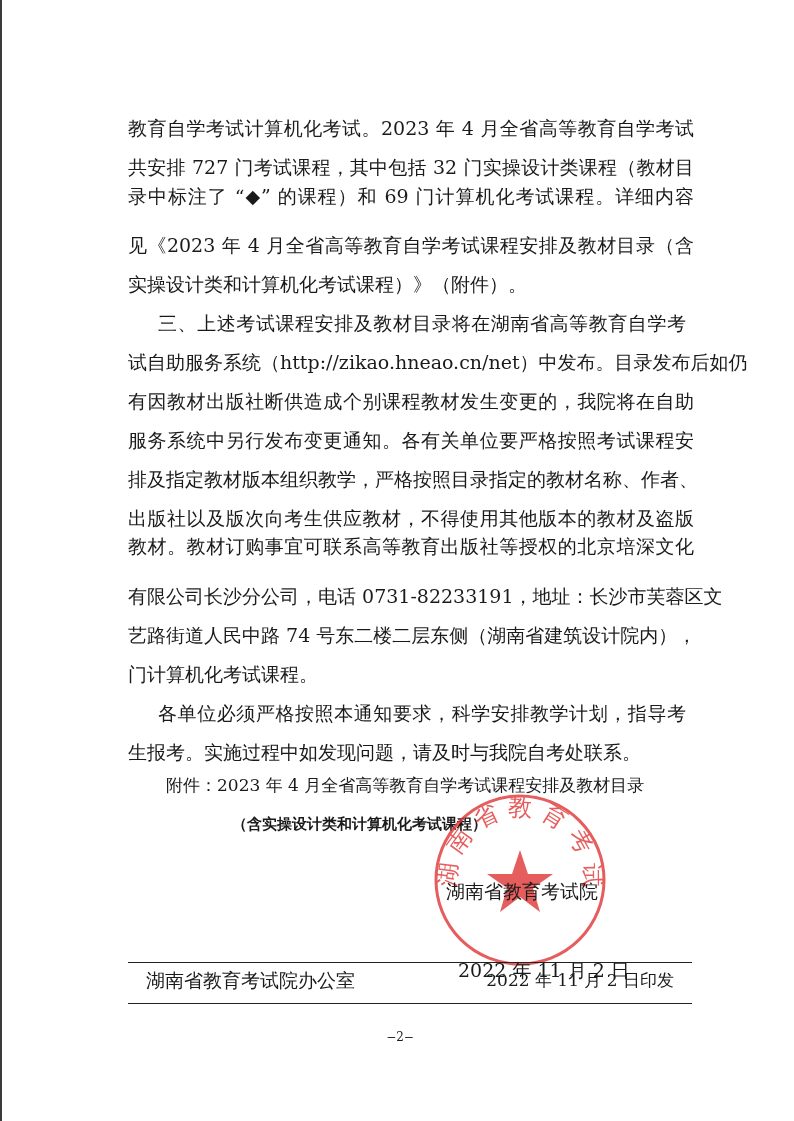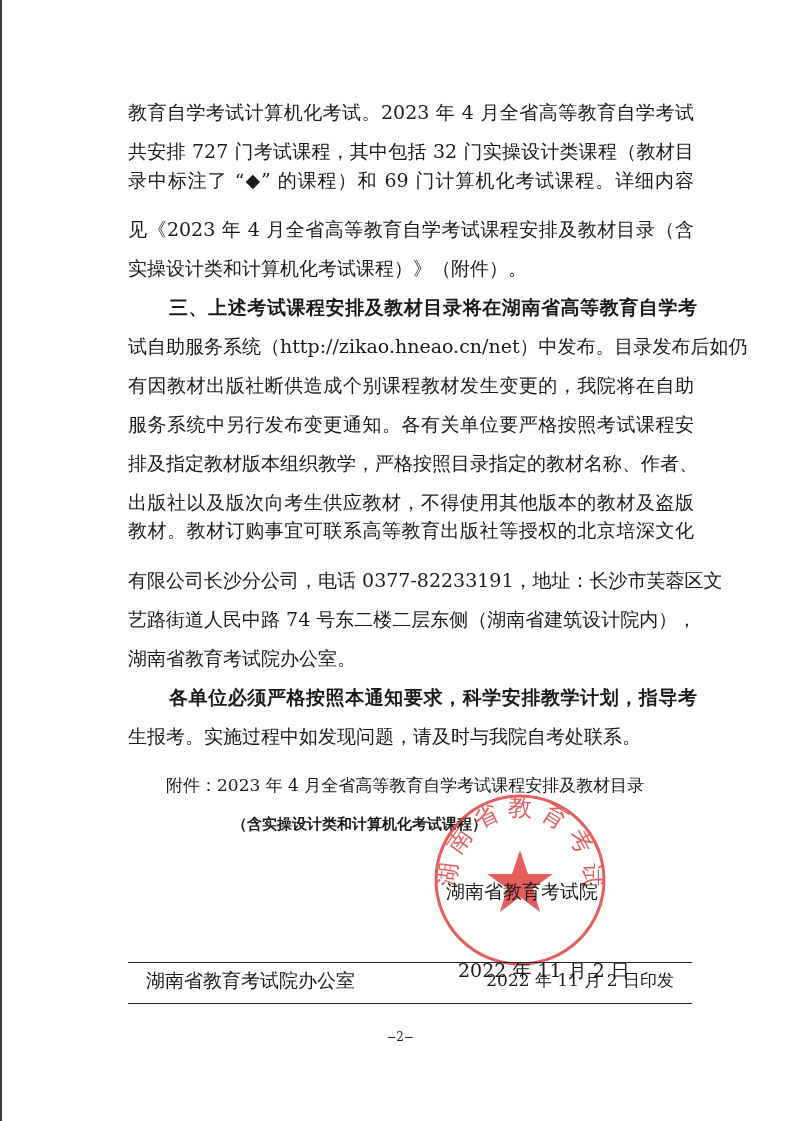--- a/index.html
+++ b/index.html
@@ -10,23 +10,24 @@
     color: #1a1a1a;
   }
   .left-edge {
     position: absolute; left: 0; top: 0; width: 2px; height: 1121px; background: #3a3a3a;
   }
   .line {
     position: absolute; left: 128px; width: 566px;
     font-size: 19px; line-height: 24px; white-space: nowrap;
     text-align: justify; text-align-last: justify;
     letter-spacing: 0px;
+    margin-top: 16px;
   }
   .line.last { text-align-last: left; }
-  .indent { left: 169px; width: 528px; font-weight: bold; }
+  .indent { left: 158px; width: 528px; }
   .attach1 { position: absolute; left: 166px; font-size: 17px; line-height: 24px; white-space: nowrap; }
   .attach2 { position: absolute; left: 232px; font-size: 15px; line-height: 24px; white-space: nowrap; font-weight: bold; }
   .sign { position: absolute; font-size: 19px; line-height: 24px; white-space: nowrap; }
   .stamp {
     position: absolute; left: 432px; top: 792px; width: 176px; height: 176px;
     pointer-events: none; opacity: 0.82;
   }
   .rule { position: absolute; left: 128px; width: 564px; height: 1px; background: #222; }
   .footer-left { position: absolute; left: 146px; top: 968px; font-size: 19px; line-height: 24px; white-space: nowrap; }
   .footer-right { position: absolute; right: 120px; top: 968px; font-size: 17px; line-height: 24px; white-space: nowrap; }
@@ -43,23 +44,23 @@
 <div class="line" style="top:217px">见《2023 年 4 月全省高等教育自学考试课程安排及教材目录（含</div>
 <div class="line last" style="top:256px">实操设计类和计算机化考试课程）》（附件）。</div>
 
 <div class="line indent" style="top:295px">三、上述考试课程安排及教材目录将在湖南省高等教育自学考</div>
 <div class="line" style="top:334px">试自助服务系统（http://zikao.hneao.cn/net）中发布。目录发布后如仍</div>
 <div class="line" style="top:373px">有因教材出版社断供造成个别课程教材发生变更的，我院将在自助</div>
 <div class="line" style="top:412px">服务系统中另行发布变更通知。各有关单位要严格按照考试课程安</div>
 <div class="line" style="top:451px">排及指定教材版本组织教学，严格按照目录指定的教材名称、作者、</div>
 <div class="line" style="top:490px">出版社以及版次向考生供应教材，不得使用其他版本的教材及盗版</div>
 <div class="line" style="top:518px">教材。教材订购事宜可联系高等教育出版社等授权的北京培深文化</div>
-<div class="line" style="top:568px">有限公司长沙分公司，电话 0377-82233191，地址：长沙市芙蓉区文</div>
+<div class="line" style="top:568px">有限公司长沙分公司，电话 0731-82233191，地址：长沙市芙蓉区文</div>
 <div class="line" style="top:607px">艺路街道人民中路 74 号东二楼二层东侧（湖南省建筑设计院内），</div>
-<div class="line last" style="top:646px">湖南省教育考试院办公室。</div>
+<div class="line last" style="top:646px">门计算机化考试课程。</div>
 
 <div class="line indent" style="top:685px">各单位必须严格按照本通知要求，科学安排教学计划，指导考</div>
 <div class="line last" style="top:724px">生报考。实施过程中如发现问题，请及时与我院自考处联系。</div>
 
 <div class="attach1" style="top:773px">附件：2023 年 4 月全省高等教育自学考试课程安排及教材目录</div>
 <div class="attach2" style="top:812px">（含实操设计类和计算机化考试课程）</div>
 
 <svg class="stamp" viewBox="0 0 176 176">
   <defs>
     <path id="arc" d="M 28 110 A 64 64 0 1 1 148 110" fill="none"></path>

